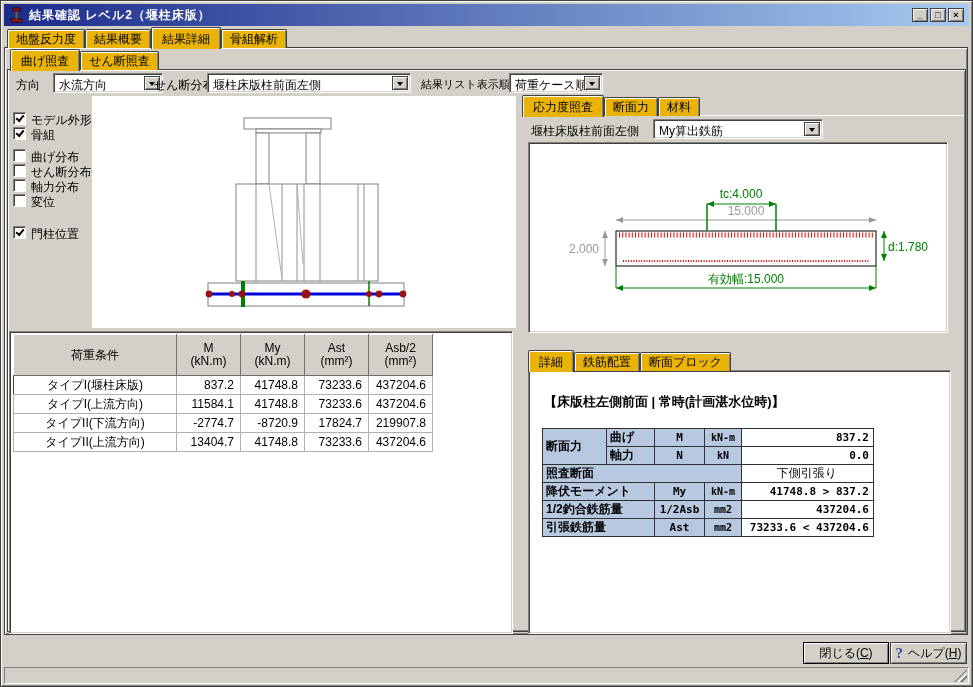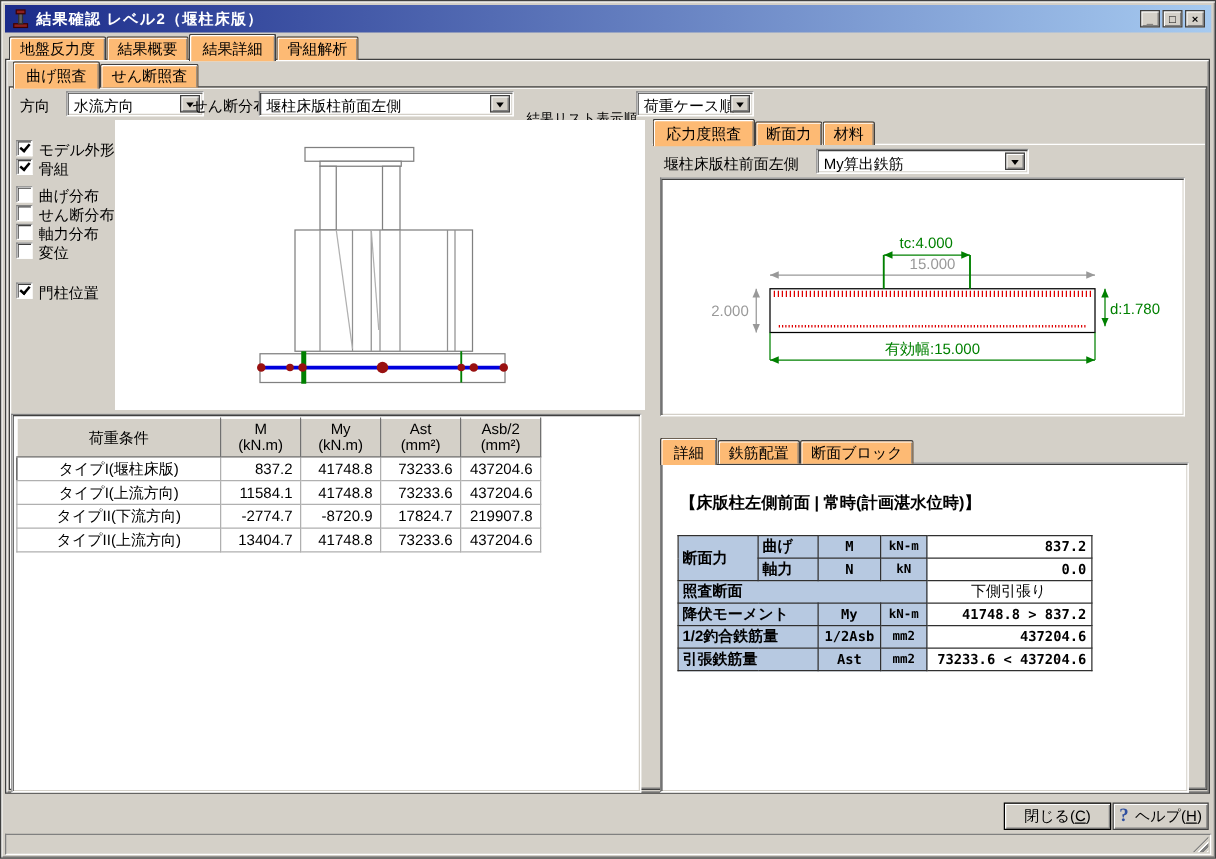--- a/index.html
+++ b/index.html
@@ -21,21 +21,21 @@
     box-shadow:inset 1px 1px 0 #fff, inset -1px -1px 0 #808080;
     font-size:9px;font-weight:bold;display:flex;align-items:center;justify-content:center;
     margin-left:2px;line-height:1;}
   #win-buttons{position:absolute;right:5px;top:4px;display:flex;}
   
   .raised{border:1px solid #404040;box-shadow:inset 1px 1px 0 #fff, inset -1px -1px 0 #808080;background:#d4d0c8;}
   .sunken-white{background:#fff;border:1px solid #fff;border-top-color:#808080;border-left-color:#808080;
     box-shadow:inset 1px 1px 0 #404040, inset -1px -1px 0 #d4d0c8;}
   
   .tabstrip{display:flex;align-items:flex-end;z-index:5;}
-  .tab{background:#fdba74;border:1px solid #404040;border-bottom:none;
+  .tab{background:#eab308;border:1px solid #404040;border-bottom:none;
     border-top-left-radius:2px;border-top-right-radius:2px;
     box-shadow:inset 1px 1px 0 #fff, inset -1px 0 0 #808080;
     padding:2px 8px;height:19px;line-height:15px;white-space:nowrap;cursor:default;margin-top:43px;}
   .tab.active{padding:3px 10px;height:22px;line-height:17px;margin-bottom:-1px;position:relative;z-index:6;}
   
   .combo{position:absolute;height:20px;background:#fff;border:1px solid #808080;
     border-bottom-color:#fff;border-right-color:#fff;
     box-shadow:inset 1px 1px 0 #404040, inset -1px -1px 0 #d4d0c8;}
   .combo-text{position:absolute;left:5px;top:3px;white-space:nowrap;}
   .combo-btn{position:absolute;right:2px;top:2px;bottom:2px;width:16px;background:#d4d0c8;
@@ -47,21 +47,21 @@
   .cb-row{position:absolute;left:12px;height:15px;}
   .cb{position:absolute;left:0;top:0;width:13px;height:13px;background:#fff;
     border:1px solid #808080;border-bottom-color:#fff;border-right-color:#fff;
     box-shadow:inset 1px 1px 0 #404040;}
   .cb.checked::before{content:"";position:absolute;left:2px;top:2px;width:6px;height:3px;
     border-left:2px solid #000;border-bottom:2px solid #000;transform:rotate(-50deg);}
   .cb-label{position:absolute;left:18px;top:0;white-space:nowrap;}
   
   #load-table{border-collapse:collapse;border:1px solid #404040;background:#fff;}
   #load-table th{background:#d4d0c8;border:1px solid #707070;border-top-color:#fff;border-left-color:#fff;
-    font-weight:normal;height:31px;padding:0 2px;text-align:center;line-height:13px;}
+    font-weight:normal;height:41px;padding:0 2px;text-align:center;line-height:13px;}
   #load-table td{background:#fff;border:1px solid #b0b0b0;height:19px;padding:0 6px;}
   #load-table td.c{text-align:center;}
   #load-table td.n{text-align:right;}
   #load-table tr.selected td:first-child{border:1px dotted #404040;}
   
   #detail-table{border-collapse:collapse;border:1px solid #303030;}
   #detail-table td{border:1px solid #303030;height:15px;padding:0 3px;white-space:nowrap;}
   #detail-table td.h{background:#b7c9e1;font-weight:bold;}
   #detail-table td.sym,#detail-table td.unit{text-align:center;font-family:"DejaVu Sans Mono",monospace;font-weight:bold;}
   #detail-table td.sym{font-size:11px;}
@@ -126,21 +126,21 @@
         <span class="arr"></span>
       </span>
   </div>
   <span class="ctl-label abs" style="left:153px;top:76px;">せん断分布</span>
   <div class="combo" style="left:206px;top:72px;width:204px;">
     <span class="combo-text">堰柱床版柱前面左側</span>
     <span class="combo-btn">
         <span class="arr"></span>
       </span>
   </div>
-  <span class="ctl-label abs" style="left:420px;top:76px;font-size:11px;margin-top:10px;">結果リスト表示順</span>
+  <span class="ctl-label abs" style="left:420px;top:76px;font-size:11px;">結果リスト表示順</span>
   <div class="combo" style="left:508px;top:72px;width:94px;">
     <span class="combo-text">荷重ケース順</span>
     <span class="combo-btn">
         <span class="arr"></span>
       </span>
   </div>
 
   <div class="cb-row" style="top:111px;">
     <span class="cb checked"></span>
     <span class="cb-label">モデル外形</span>

